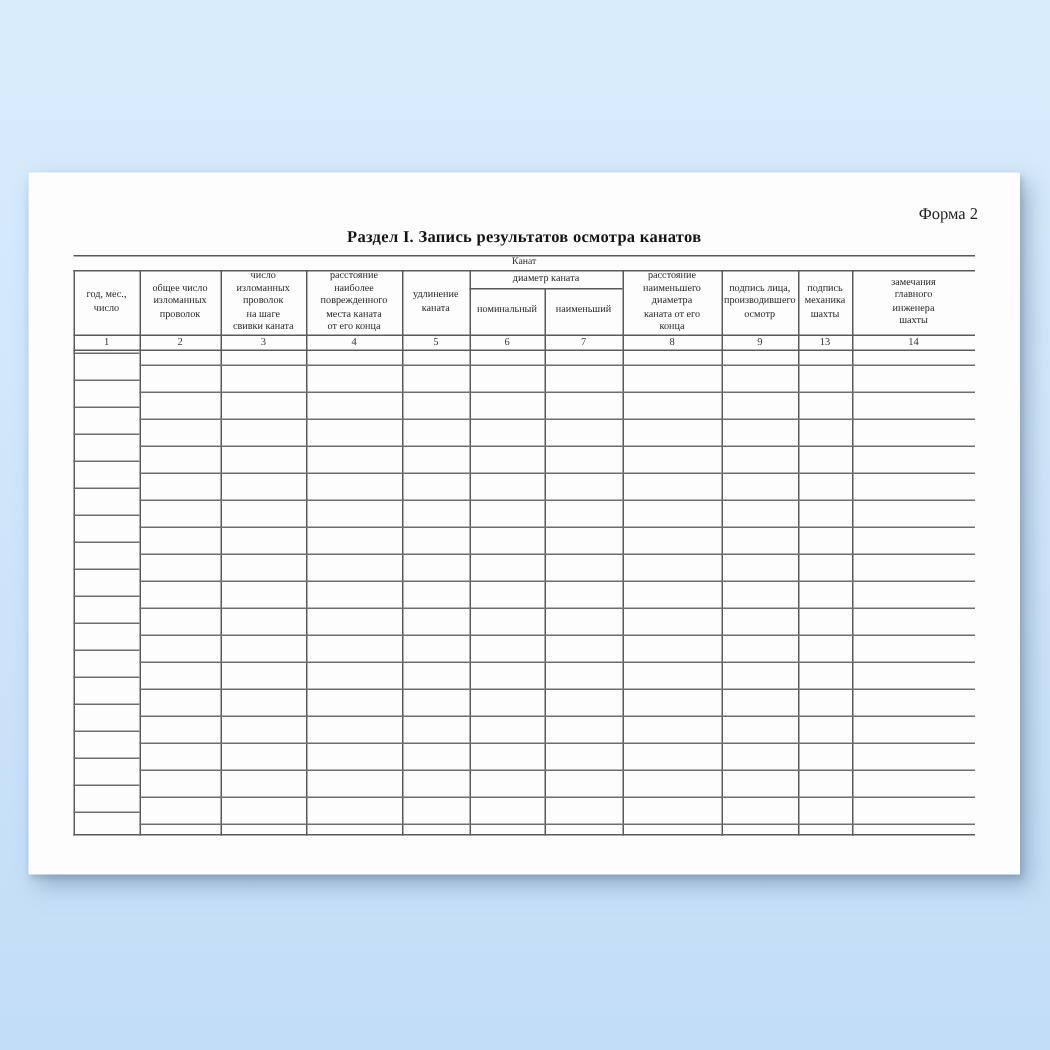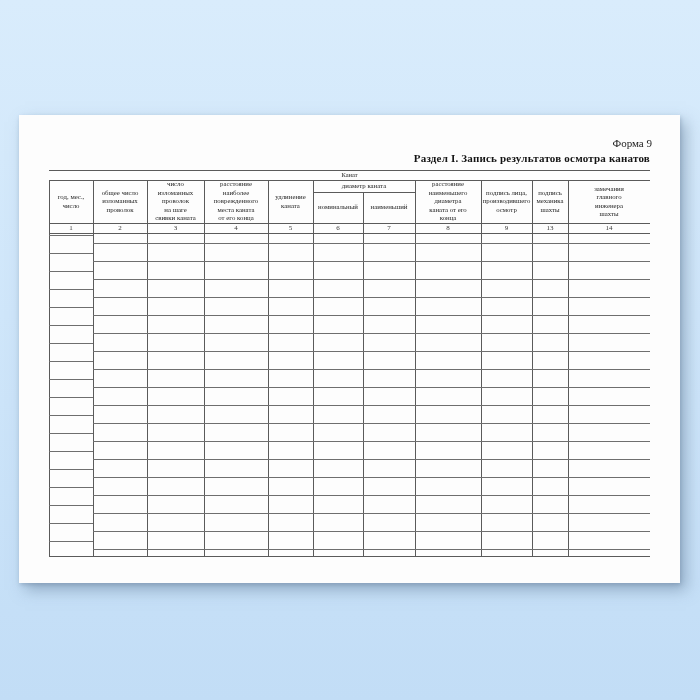--- a/index.html
+++ b/index.html
@@ -6,38 +6,38 @@
     --bg-top:#d9ecfc; --bg-bottom:#c2ddf6; --paper:#fdfdfd;
     --line:#5a5a5a; --row-line:#6e6e6e; --ink:#262626;
   }
   html,body{margin:0;padding:0;}
   body{width:700px;height:700px;font-family:"Liberation Serif","DejaVu Serif",serif;}
   .scene{position:relative;width:700px;height:700px;overflow:hidden;
          background:linear-gradient(180deg,var(--bg-top) 0%,#cfe6fa 45%,var(--bg-bottom) 100%);}
   .paper{position:absolute;left:19px;top:115px;width:661px;height:468px;background:var(--paper);
          box-shadow:6px 7px 14px rgba(98,124,152,.5),1px 2px 4px rgba(98,124,152,.35);}
   .form-label{position:absolute;top:22px;right:28px;font-size:11px;color:#1f1f1f;}
-  .doc-title{position:absolute;left:30px;top:37px;width:601px;text-align:right;
+  .doc-title{position:absolute;left:30px;top:37px;width:601px;text-align:center;
              font-size:11px;font-weight:bold;color:#141414;letter-spacing:.2px;}
   .table{position:absolute;left:30px;top:55px;width:601px;height:387px;}
   .kanat{position:absolute;left:0;top:0;width:601px;height:10px;font-size:6.5px;line-height:10px;
          text-align:center;color:var(--ink);}
   .cell{position:absolute;display:flex;align-items:center;justify-content:center;text-align:center;
         font-size:6.8px;line-height:1.25;color:var(--ink);white-space:pre-line;padding:0 1px;box-sizing:border-box;}
   .num{position:absolute;top:53px;height:10px;font-size:7px;line-height:10px;text-align:center;color:#3a3a3a;}
   .hline{position:absolute;height:1px;background:var(--line);}
   .hline.row{background:var(--row-line);}
   .vline{position:absolute;width:1px;background:var(--line);}
 </style>
 </head>
 <body>
 
 <div class="scene">
   <div class="paper">
-    <div class="form-label">Форма 9</div>
+    <div class="form-label">Форма 2</div>
     <div class="doc-title">Раздел I. Запись результатов осмотра канатов</div>
     <div class="table" id="table">
       <div class="kanat">Канат</div>
       <div class="cell" id="diamCell" style="left: 264px; top: 10px; width: 102px; height: 12px;">диаметр каната</div>
     <div class="cell" style="left: 0px; top: 10px; width: 44px; height: 43px;">год, мес.,
 число</div>
         <div class="num" style="left: 0px; width: 44px;">1</div>
         <div class="cell" style="left: 44px; top: 10px; width: 54px; height: 43px;">общее число
 изломанных
 проволок</div>

